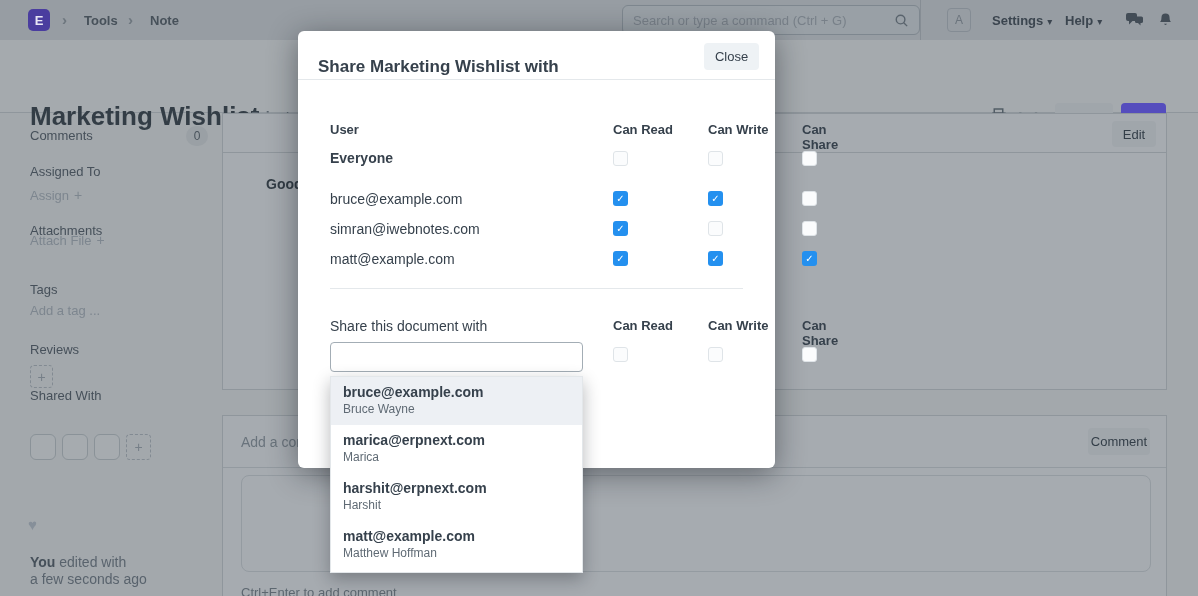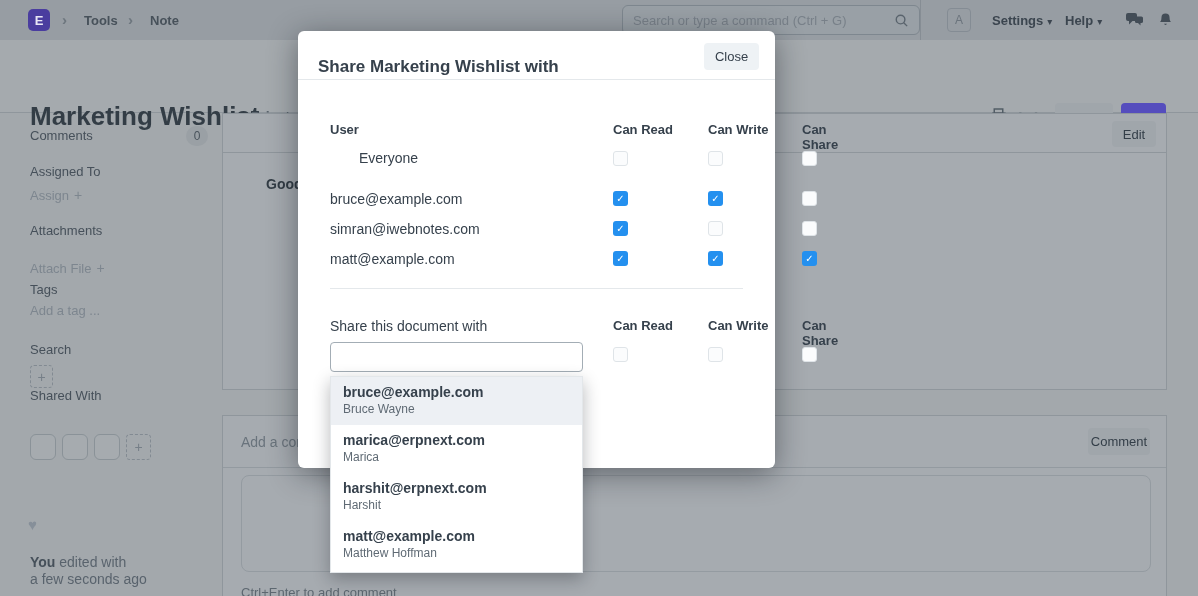--- a/index.html
+++ b/index.html
@@ -78,21 +78,21 @@
   .m-title { position:absolute; left:20px; top:26px; font-size:17px; font-weight:bold; }
   .close-btn { position:absolute; right:16px; top:12px; width:55px; height:27px; background:#eef2f5;
                border:none; border-radius:4px; color:#36414c; font-size:13px; font-family:inherit; cursor:pointer; }
   .m-hdiv { position:absolute; left:0; top:48px; width:100%; height:1px; background:#e4e8eb; }
   .m-col-label { position:absolute; font-size:13px; font-weight:bold; color:#36414c; }
   .m-rows { position:absolute; left:32px; right:32px; top:158px; }
   .m-row { position:relative; height:20px; margin-bottom:10px; }
   .m-row .user { position:absolute; left:0; top:2px; font-size:14px; }
   .m-row .cb { position:absolute; top:2px; }
   .everyone-row { position:absolute; left:32px; right:32px; top:118px; height:20px; }
-  .everyone-row .user { position:absolute; left:0; top:1px; font-size:14px; font-weight:normal;margin-left:29px; }
+  .everyone-row .user { position:absolute; left:0; top:1px; font-size:14px; font-weight:bold; }
   .everyone-row .cb { position:absolute; top:2px; }
   .cb { width:15px; height:15px; border-radius:3px; display:inline-flex; align-items:center;
         justify-content:center; cursor:pointer; }
   .cb.unchecked { border:1px solid #dfe4e8; background:#fbfcfd; }
   .cb.checked { background:#2490ef; }
   .cb.checked::after { content:"✓"; color:#fff; font-size:10px; font-weight:bold; }
   .col-read { left:283px; } .col-write { left:378px; } .col-share { left:472px; }
   .m-div2 { position:absolute; left:32px; right:32px; top:257px; height:1px; background:#e4e8eb; }
   .share-label { position:absolute; left:32px; top:287px; font-size:14px; color:#36414c; }
   .share-input { position:absolute; left:32px; top:311px; width:253px; height:30px;
@@ -168,24 +168,24 @@
     <span class="pg-chev" style="left:1034px">›</span>
     <button class="btn-gray menu-btn caret">Menu</button>
     <button class="save-btn">Save</button>
   </div>
 
   <span class="sb-label" style="top:128px">Comments</span>
   <span class="badge">0</span>
   <span class="sb-label" style="top:164px">Assigned To</span>
   <span class="sb-muted plus-icon" style="top:187px">Assign</span>
   <span class="sb-label" style="top:223px">Attachments</span>
-  <span class="sb-muted plus-icon" style="top:260px">Attach File</span>
+  <span class="sb-muted plus-icon" style="top:232px">Attach File</span>
   <span class="sb-label" style="top:282px">Tags</span>
   <span class="sb-muted" style="top:303px">Add a tag ...</span>
-  <span class="sb-label" style="top:342px">Search</span>
+  <span class="sb-label" style="top:342px">Reviews</span>
   <span class="dash-plus" style="left:30px; top:365px">+</span>
   <span class="sb-label" style="top:388px">Shared With</span>
 
   <div class="avatar-row">
     <span class="av-sq"></span>
       <span class="av-sq"></span>
       <span class="av-sq"></span>
     <span class="dash-plus">+</span>
   </div>
 

